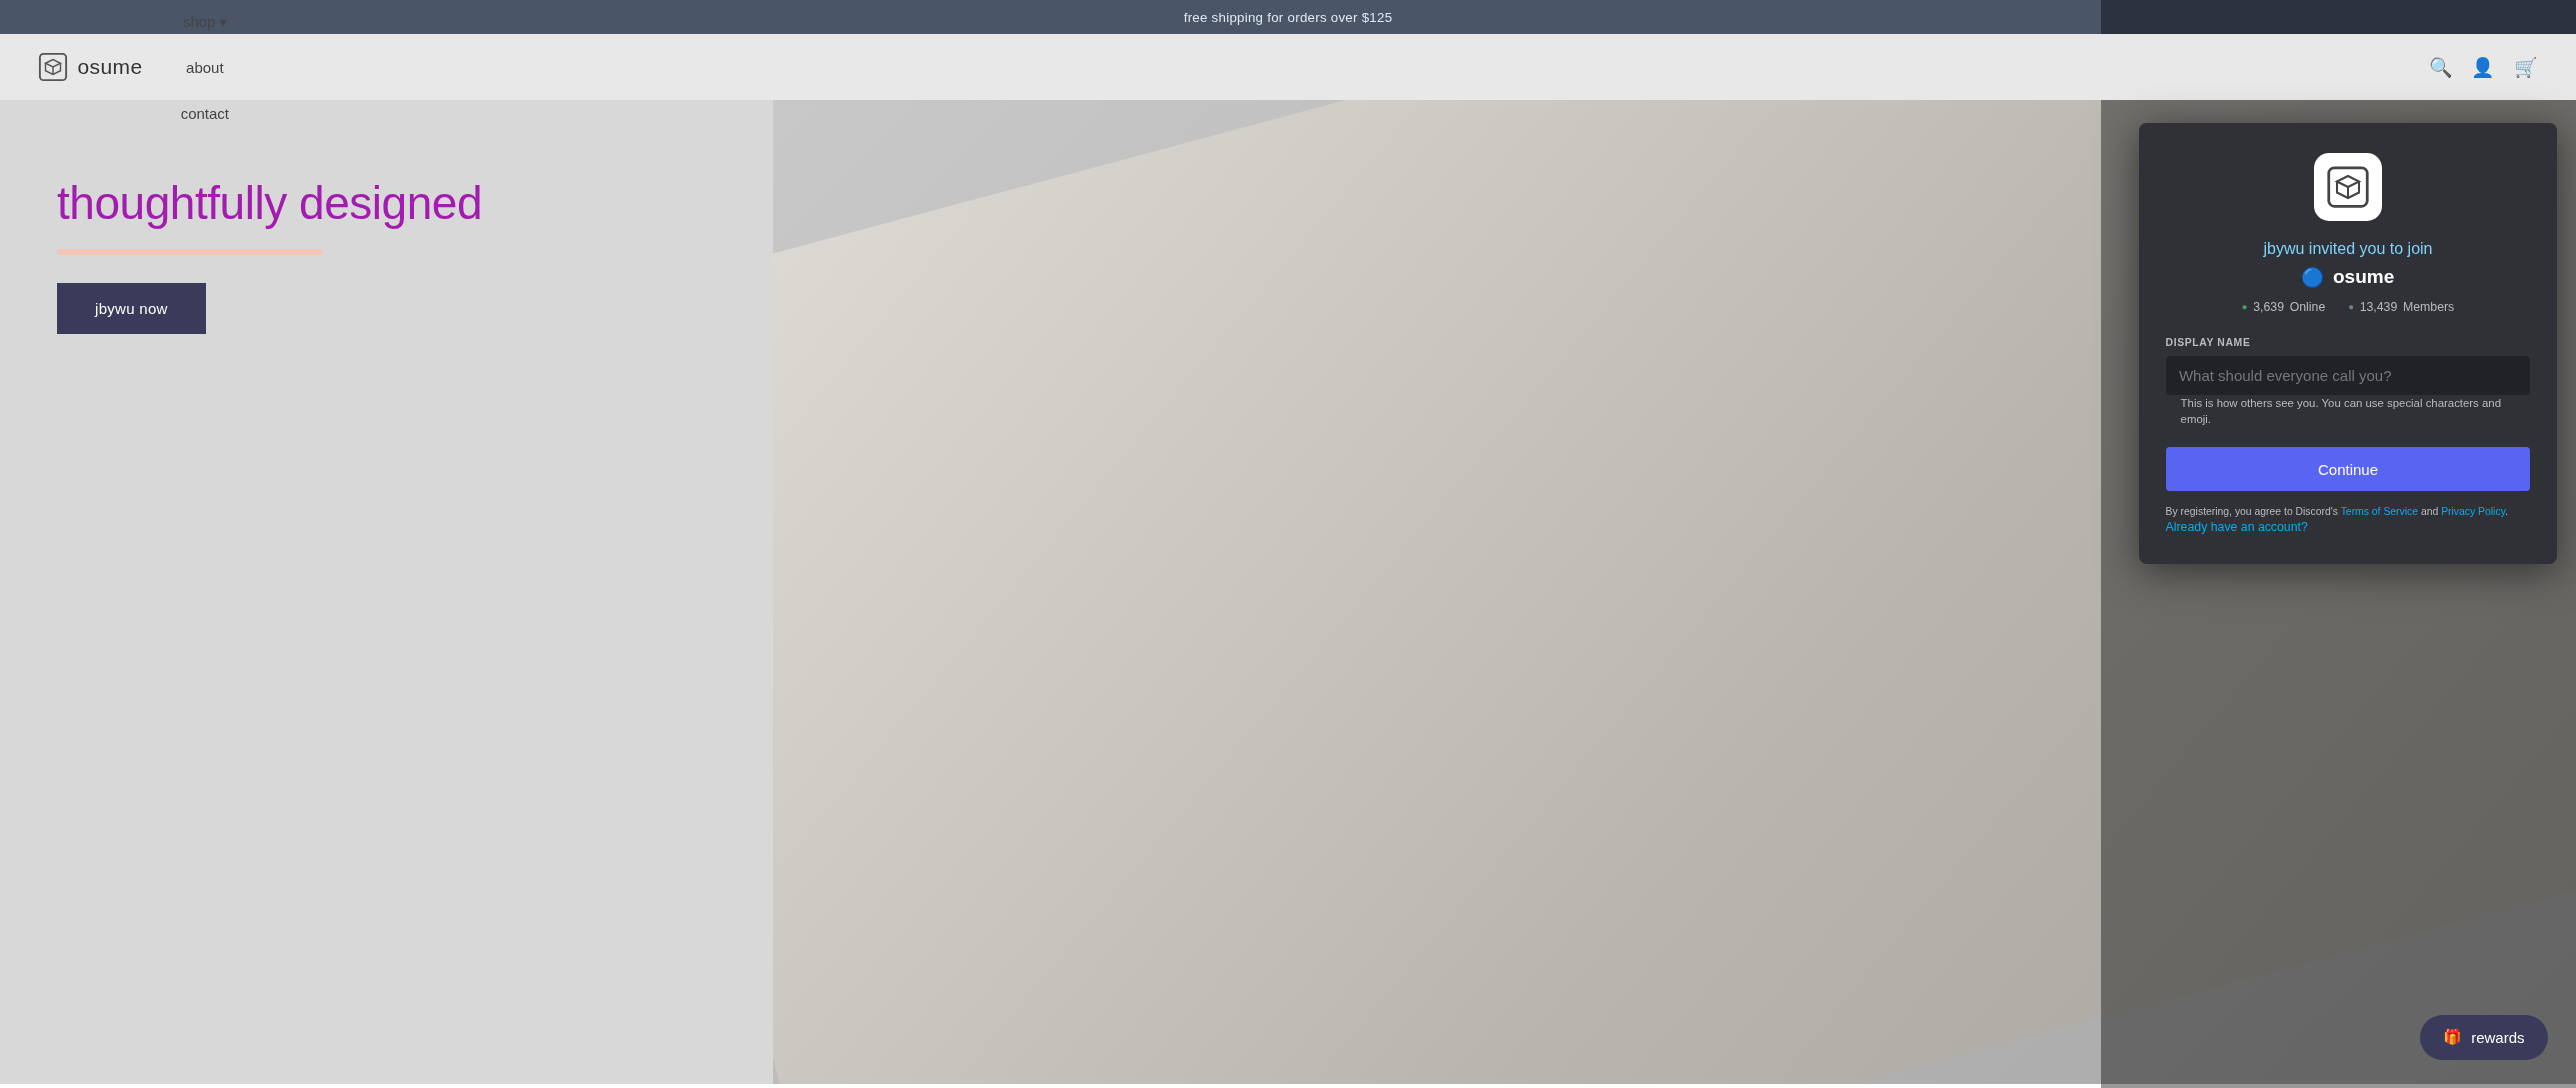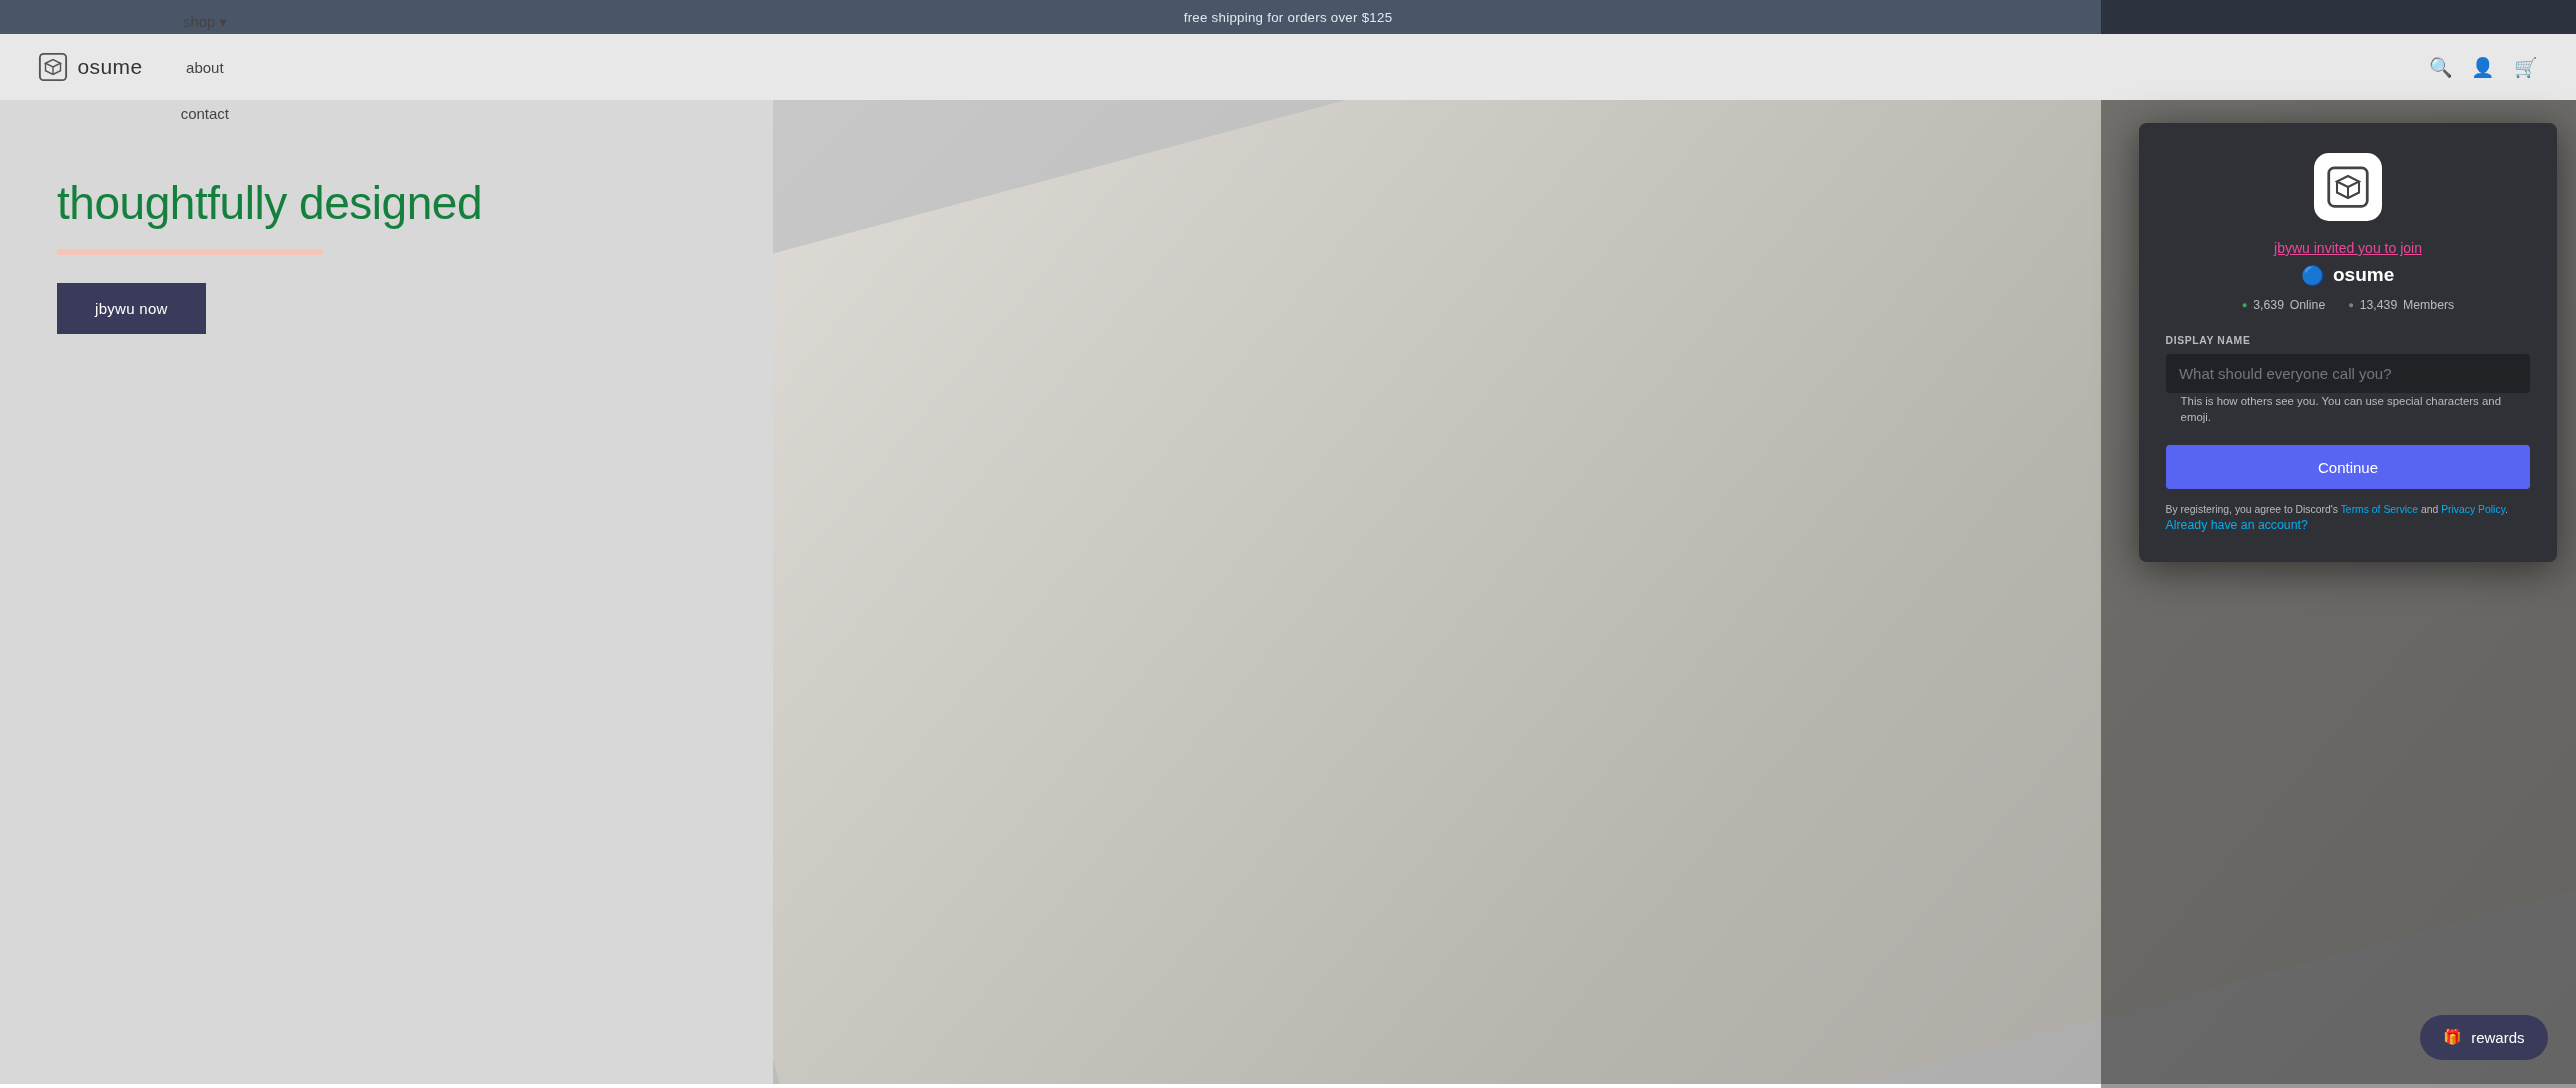--- a/index.html
+++ b/index.html
@@ -104,21 +104,21 @@
     }
     .hero-content {
       position: relative;
       z-index: 5;
       padding: 76px 57px;
       max-width: 570px;
     }
     .hero-title {
       font-size: 46px;
       font-weight: 400;
-      color: #15803d;
+      color: #a21caf;
       margin-bottom: 19px;
       letter-spacing: -0.01em;
     }
     .hero-divider {
       width: 266px;
       height: 5.7px;
       background: #f5c6b8;
       border-radius: 2.8px;
       margin-bottom: 28.5px;
     }
@@ -178,25 +178,24 @@
     .discord-logo-box {
       width: 68px;
       height: 68px;
       background: #fff;
       border-radius: 15px;
       display: flex;
       align-items: center;
       justify-content: center;
     }
     .discord-invite-text {
-      color: #ec4899;
+      color: #7dd3fc;
       text-align: center;
-      font-size: 14px;
+      font-size: 16px;
       margin-bottom: 7.6px;
-      text-decoration: underline;
     }
     .discord-server-name {
       display: flex;
       align-items: center;
       justify-content: center;
       gap: 7.6px;
       margin-bottom: 11.4px;
     }
     .discord-server-name span {
       color: #fff;

